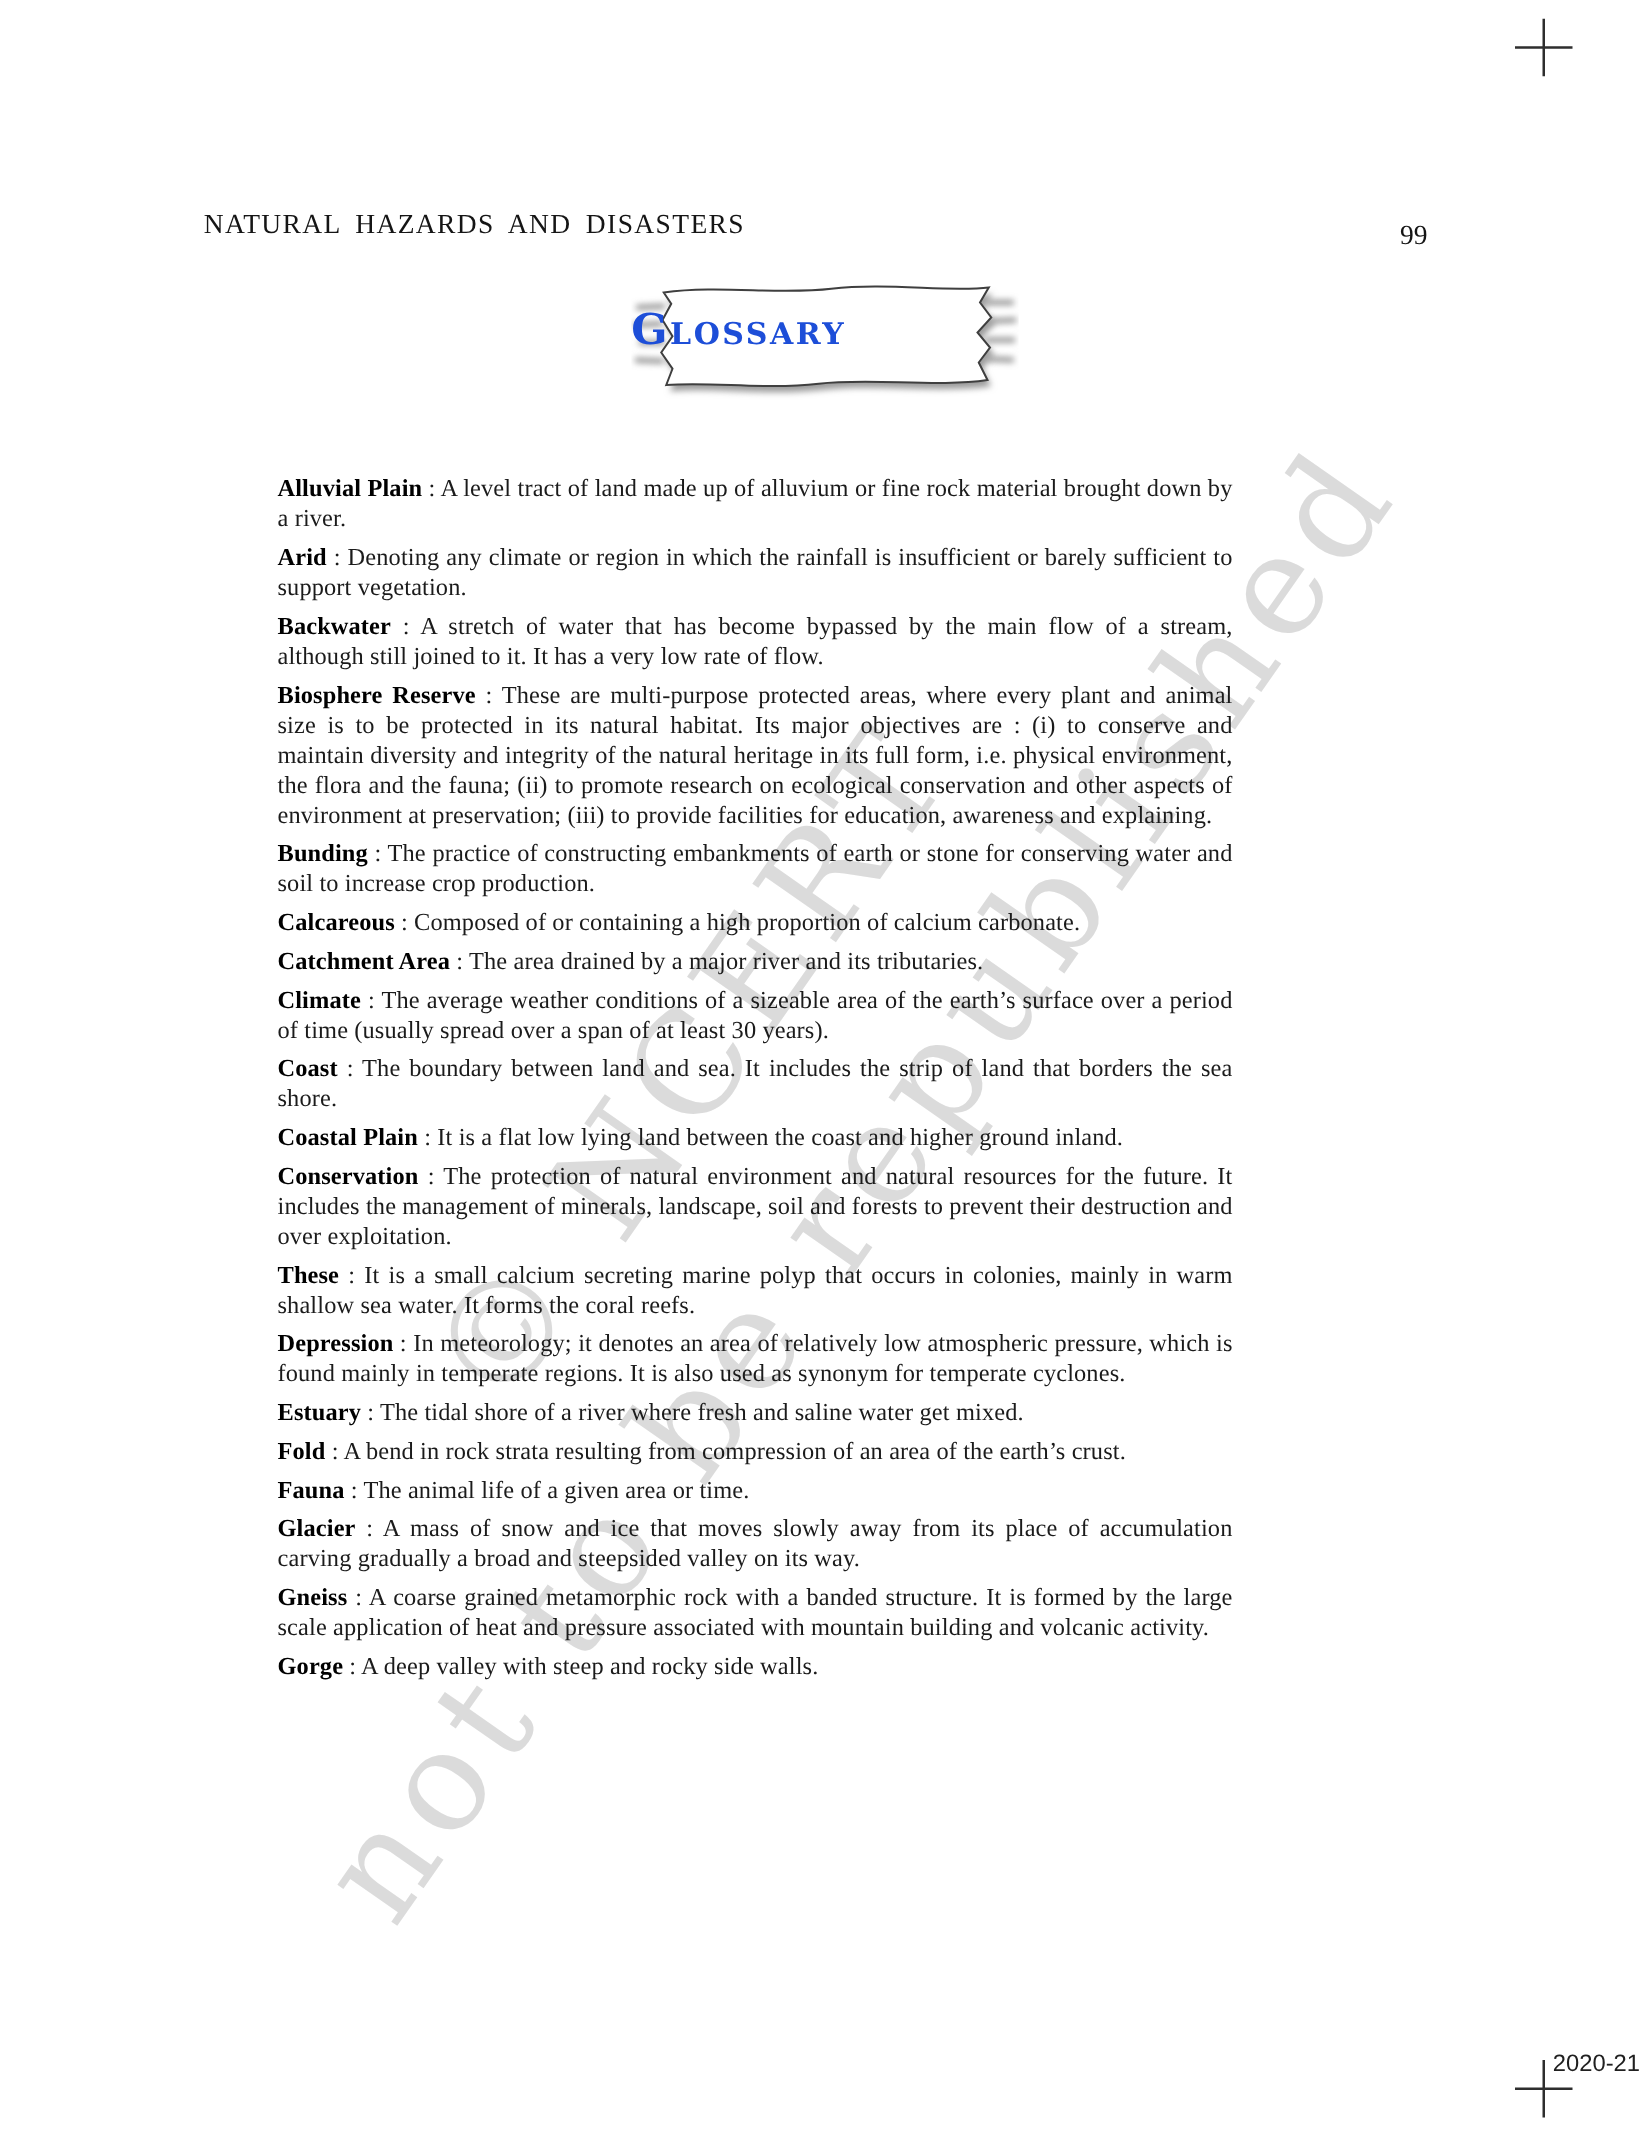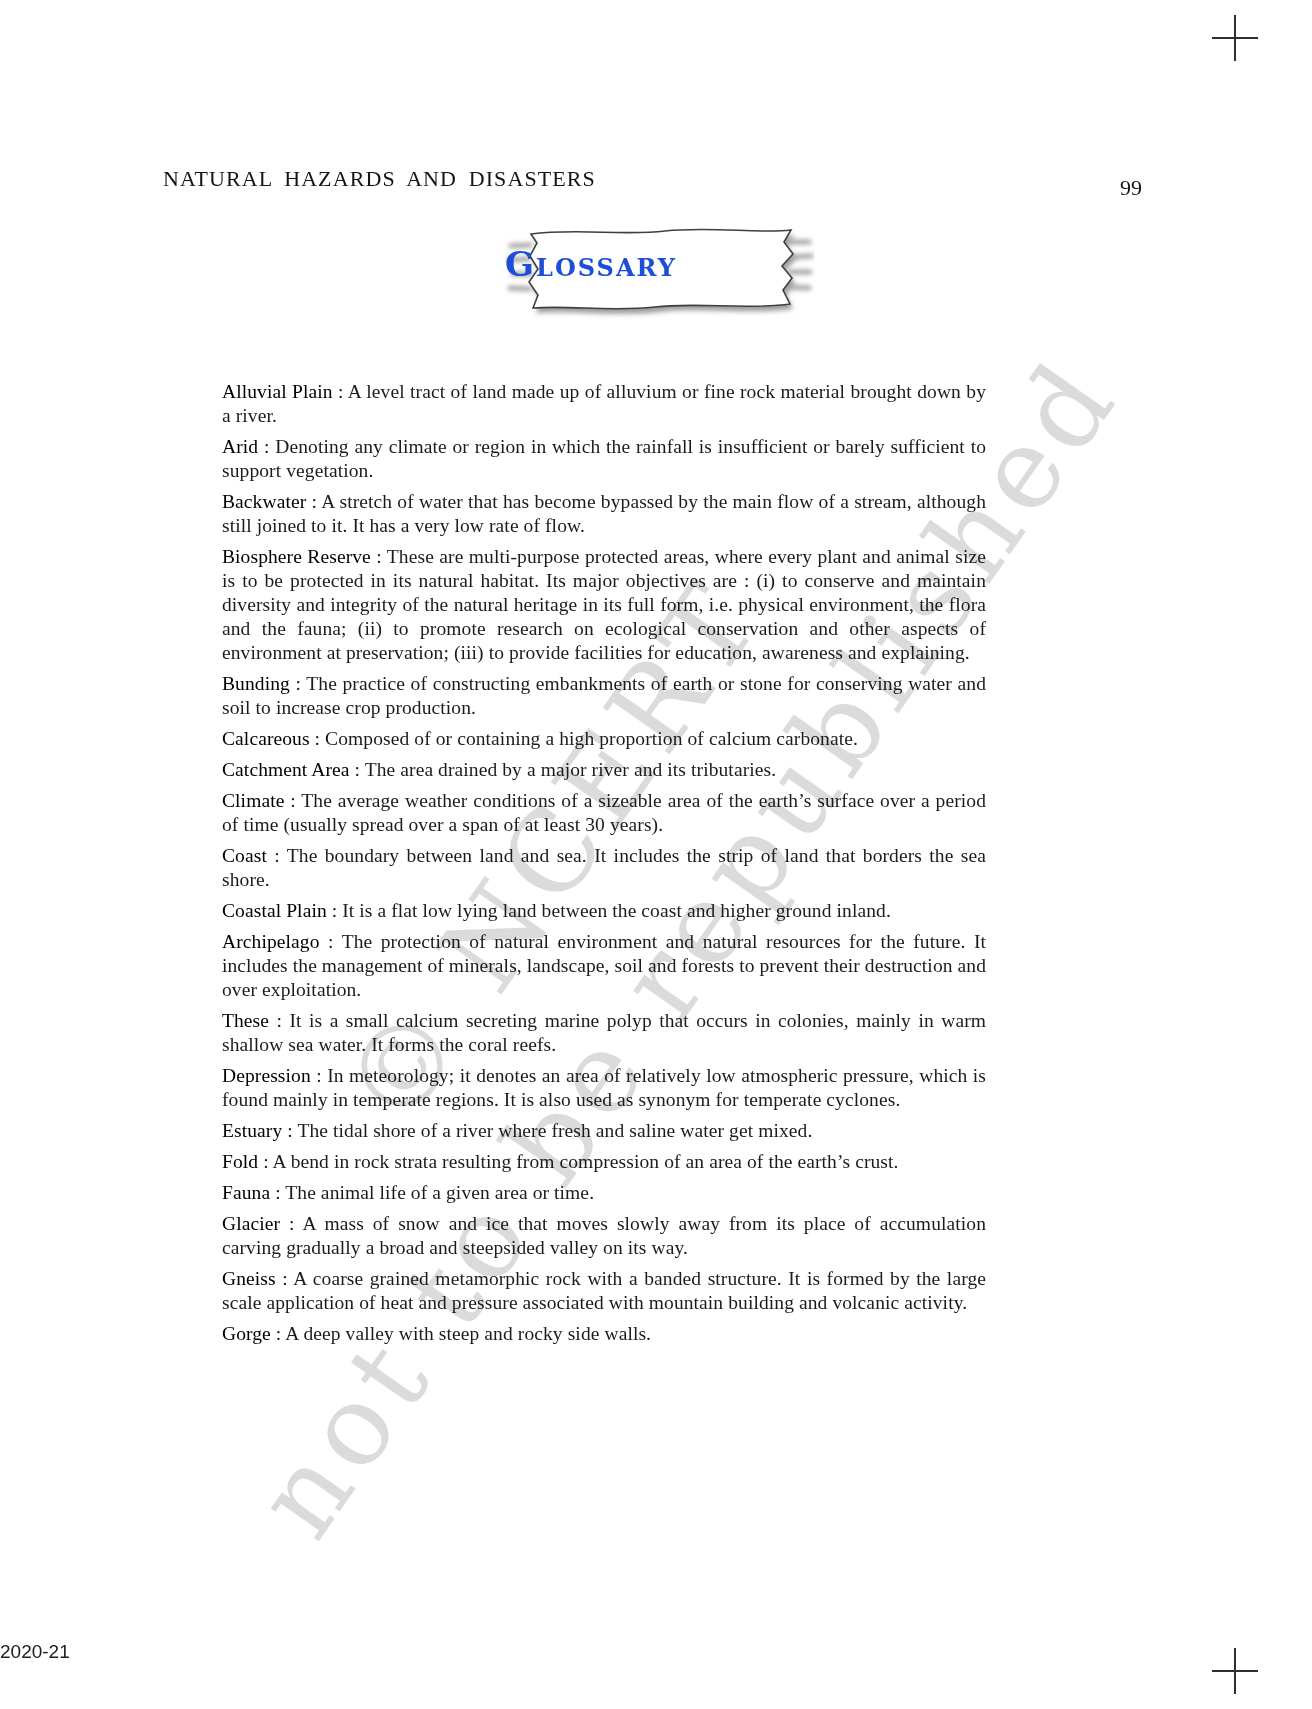--- a/index.html
+++ b/index.html
@@ -35,26 +35,26 @@
     z-index:0; pointer-events:none;
   }
   .watermark .wm-line { white-space:nowrap; font-size:112px; letter-spacing:9px; }
 
   
   .entries { position:absolute; left:222px; top:380px; width:764px; z-index:1; }
   .entry {
     margin:0 0 7px 0; font-size:19.5px; line-height:24px;
     text-align:justify; letter-spacing:0.1px; color:#1b1b1b;
   }
-  .entry .term { font-weight:400; color:#000; }
+  .entry .term { font-weight:700; color:#000; }
   .entry .sep { white-space:pre; }
 
   
   .footer {
-    position:absolute; left:0; top:1641px; width:100%; text-align:left;
+    position:absolute; left:0; top:1641px; width:100%; text-align:right;
     font-family:"Liberation Sans", sans-serif; font-size:19px; color:#202020;
   }
 
   
   .crop-mark { position:absolute; width:46px; height:46px; }
   .crop-mark::before {
     content:""; position:absolute; left:0; top:22px; width:46px; height:2px; background:#2e2e2e;
   }
   .crop-mark::after {
     content:""; position:absolute; left:22px; top:0; width:2px; height:46px; background:#2e2e2e;
@@ -105,21 +105,21 @@
       <p class="entry"><b class="term">Alluvial Plain</b><span class="sep"> : </span><span class="def">A level tract of land made up of alluvium or fine rock material brought down by a river.</span></p>
       <p class="entry"><b class="term">Arid</b><span class="sep"> : </span><span class="def">Denoting any climate or region in which the rainfall is insufficient or barely sufficient to support vegetation.</span></p>
       <p class="entry"><b class="term">Backwater</b><span class="sep"> : </span><span class="def">A stretch of water that has become bypassed by the main flow of a stream, although still joined to it.  It has a very low rate of flow.</span></p>
       <p class="entry"><b class="term">Biosphere Reserve</b><span class="sep"> : </span><span class="def">These are multi-purpose protected areas, where every plant and animal size is to be protected in its natural habitat. Its major objectives are : (i) to conserve and maintain diversity and integrity of the natural heritage in its full form, i.e. physical environment, the flora and the fauna; (ii) to promote research on ecological conservation and other aspects of environment at preservation; (iii) to provide facilities for education, awareness and explaining.</span></p>
       <p class="entry"><b class="term">Bunding</b><span class="sep"> : </span><span class="def">The practice of constructing embankments of earth or stone for conserving water and soil to increase crop production.</span></p>
       <p class="entry"><b class="term">Calcareous</b><span class="sep"> : </span><span class="def">Composed of or containing a high proportion of calcium carbonate.</span></p>
       <p class="entry"><b class="term">Catchment Area</b><span class="sep"> : </span><span class="def">The area drained by a major river and its tributaries.</span></p>
       <p class="entry"><b class="term">Climate</b><span class="sep"> : </span><span class="def">The average weather conditions of a sizeable area of the earth’s surface over a period of time (usually spread over a span of at least 30 years).</span></p>
       <p class="entry"><b class="term">Coast</b><span class="sep"> : </span><span class="def">The boundary between land and sea.  It includes the strip of land that borders the sea shore.</span></p>
       <p class="entry"><b class="term">Coastal Plain</b><span class="sep"> : </span><span class="def">It is a flat low lying land between the coast and higher ground inland.</span></p>
-      <p class="entry"><b class="term">Archipelago</b><span class="sep"> : </span><span class="def">The protection of natural environment and natural resources for the future. It includes the management of minerals, landscape, soil and forests to prevent their destruction and over exploitation.</span></p>
+      <p class="entry"><b class="term">Conservation</b><span class="sep"> : </span><span class="def">The protection of natural environment and natural resources for the future. It includes the management of minerals, landscape, soil and forests to prevent their destruction and over exploitation.</span></p>
       <p class="entry"><b class="term">These</b><span class="sep"> : </span><span class="def">It is a small calcium secreting marine polyp that occurs in colonies, mainly in warm shallow sea water.  It forms the coral reefs.</span></p>
       <p class="entry"><b class="term">Depression</b><span class="sep"> : </span><span class="def">In meteorology; it denotes an area of relatively low atmospheric pressure, which is found mainly in temperate regions.  It is also used as synonym for temperate cyclones.</span></p>
       <p class="entry"><b class="term">Estuary</b><span class="sep"> : </span><span class="def">The tidal shore of a river where fresh and saline water get mixed.</span></p>
       <p class="entry"><b class="term">Fold</b><span class="sep"> : </span><span class="def">A bend in rock strata resulting from compression of an area of the earth’s crust.</span></p>
       <p class="entry"><b class="term">Fauna</b><span class="sep"> : </span><span class="def">The animal life of a given area or time.</span></p>
       <p class="entry"><b class="term">Glacier</b><span class="sep"> : </span><span class="def">A mass of snow and ice that moves slowly away from its place of accumulation carving gradually a broad and steepsided valley on its way.</span></p>
       <p class="entry"><b class="term">Gneiss</b><span class="sep"> : </span><span class="def">A coarse grained metamorphic rock with a banded structure.  It is formed by the large scale application of heat and pressure associated with mountain building and volcanic activity.</span></p>
       <p class="entry"><b class="term">Gorge</b><span class="sep"> : </span><span class="def">A deep valley with steep and rocky side walls.</span></p>
     </main>
 

